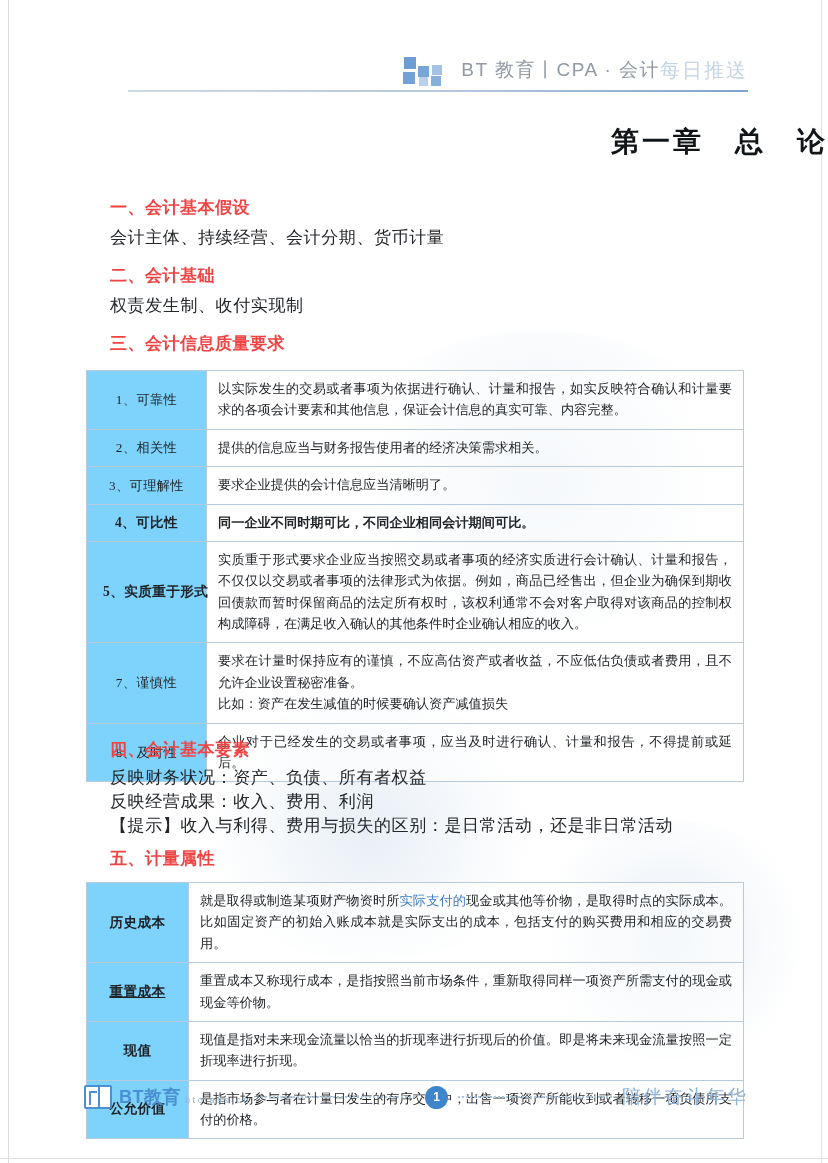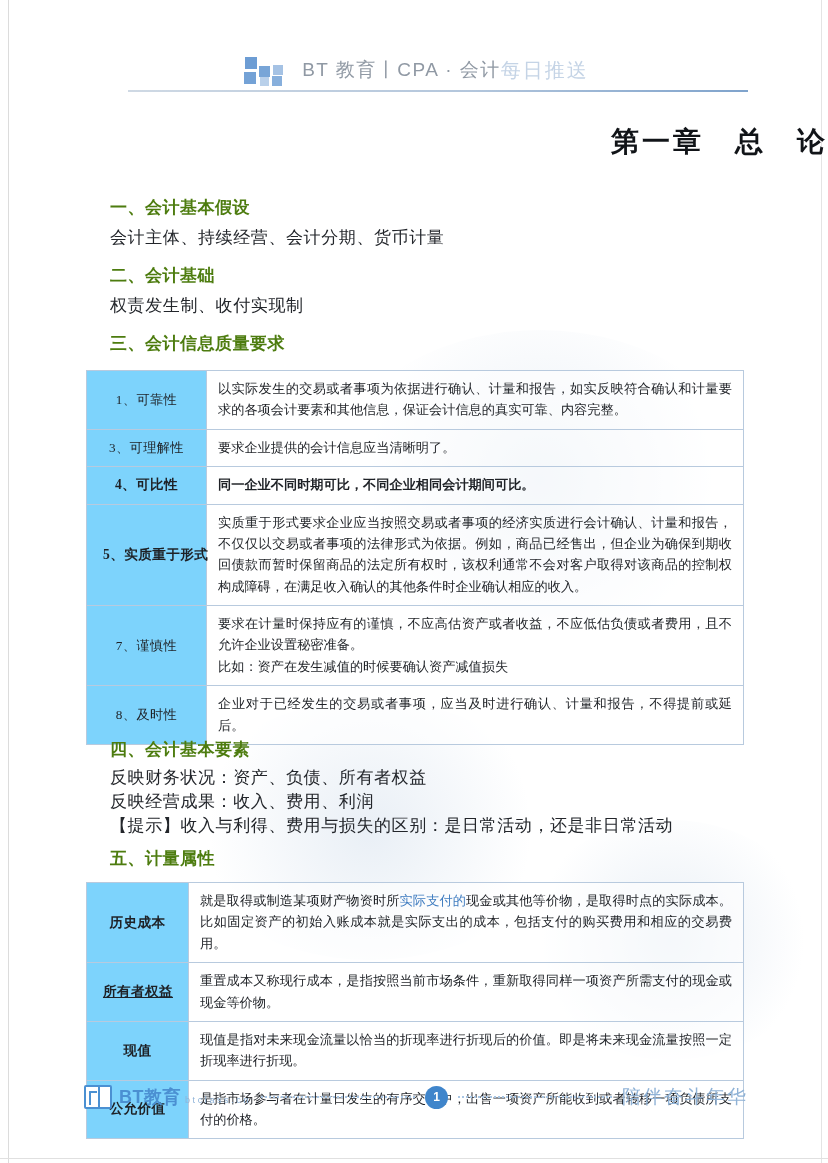--- a/index.html
+++ b/index.html
@@ -36,21 +36,21 @@
 
   
   .header {
     position: absolute;
     left: 84px; top: 46px;
     width: 664px; height: 46px;
   }
   .header-inner {
     display: flex;
     align-items: flex-end;
-    justify-content: center;
+    justify-content: flex-end;
     height: 40px;
   }
   .brand { display: flex; align-items: center; gap: 13px; }
 
   .logo-mark {
     position: relative;
     width: 46px; height: 30px;
     flex: 0 0 auto;
   }
   .logo-mark i {
@@ -99,21 +99,21 @@
     color: #111418;
     letter-spacing: 3px;
     font-family: "Liberation Serif", "DejaVu Serif", serif;
   }
 
   .sec-head {
     position: absolute;
     left: 110px;
     font-size: 17px;
     font-weight: bold;
-    color: #4d7c0f;
+    color: #ef4444;
     letter-spacing: .5px;
     white-space: nowrap;
     font-family: Liberation Sans, sans-serif;
     text-align: right;
   }
   .sec-line {
     position: absolute;
     left: 110px;
     font-size: 17px;
     color: #23262b;
@@ -279,20 +279,24 @@
     <colgroup>
         <col class="c1">
         <col>
       </colgroup>
     <tbody>
       <tr>
         <td class="k">1、可靠性</td>
         <td class="v">以实际发生的交易或者事项为依据进行确认、计量和报告，如实反映符合确认和计量要求的各项会计要素和其他信息，保证会计信息的真实可靠、内容完整。</td>
       </tr>
       <tr>
+        <td class="k">2、相关性</td>
+        <td class="v">提供的信息应当与财务报告使用者的经济决策需求相关。</td>
+      </tr>
+      <tr>
         <td class="k">3、可理解性</td>
         <td class="v">要求企业提供的会计信息应当清晰明了。</td>
       </tr>
       <tr>
         <td class="k b">4、可比性</td>
         <td class="v b">同一企业不同时期可比，不同企业相同会计期间可比。</td>
       </tr>
       <tr>
         <td class="k b">5、实质重于形式</td>
         <td class="v">实质重于形式要求企业应当按照交易或者事项的经济实质进行会计确认、计量和报告，不仅仅以交易或者事项的法律形式为依据。例如，商品已经售出，但企业为确保到期收回债款而暂时保留商品的法定所有权时，该权利通常不会对客户取得对该商品的控制权构成障碍，在满足收入确认的其他条件时企业确认相应的收入。</td>
@@ -322,21 +326,21 @@
     <colgroup>
         <col class="c1">
         <col>
       </colgroup>
     <tbody>
       <tr>
         <td class="k b">历史成本</td>
         <td class="v"><span>就是取得或制造某项财产物资时所</span><span class="hl2">实际支付的</span><span>现金或其他等价物，是取得时点的实际成本。比如固定资产的初始入账成本就是实际支出的成本，包括支付的购买费用和相应的交易费用。</span></td>
       </tr>
       <tr>
-        <td class="k b"><span class="u">所有者权益</span></td>
+        <td class="k b"><span class="u">重置成本</span></td>
         <td class="v">重置成本又称现行成本，是指按照当前市场条件，重新取得同样一项资产所需支付的现金或现金等价物。</td>
       </tr>
       <tr>
         <td class="k b">现值</td>
         <td class="v">现值是指对未来现金流量以恰当的折现率进行折现后的价值。即是将未来现金流量按照一定折现率进行折现。</td>
       </tr>
       <tr>
         <td class="k b">公允价值</td>
         <td class="v">是指市场参与者在计量日发生的有序交易中，出售一项资产所能收到或者转移一项负债所支付的价格。</td>
       </tr>

